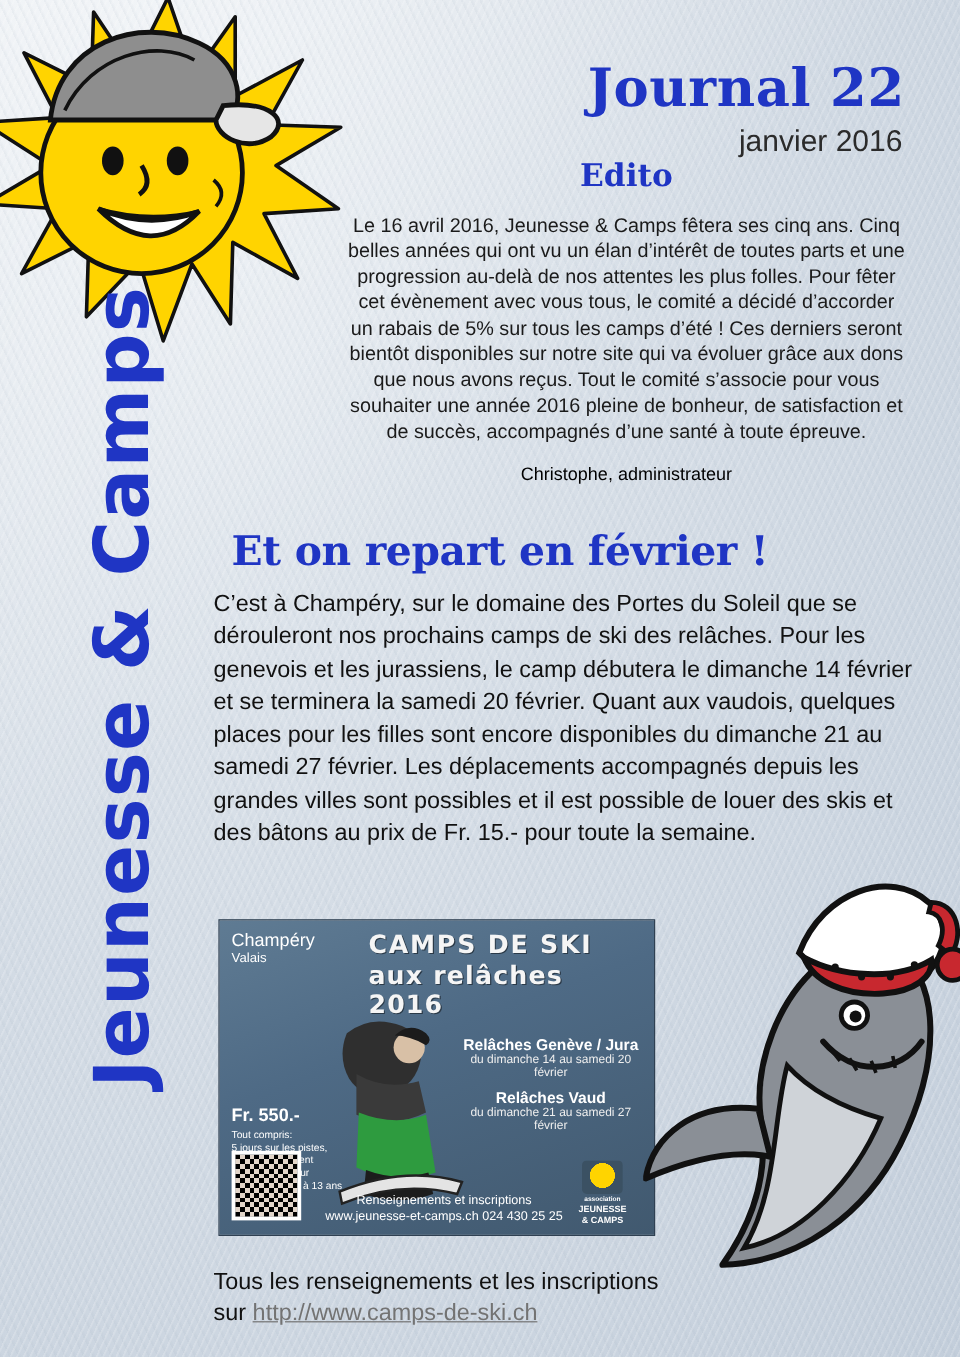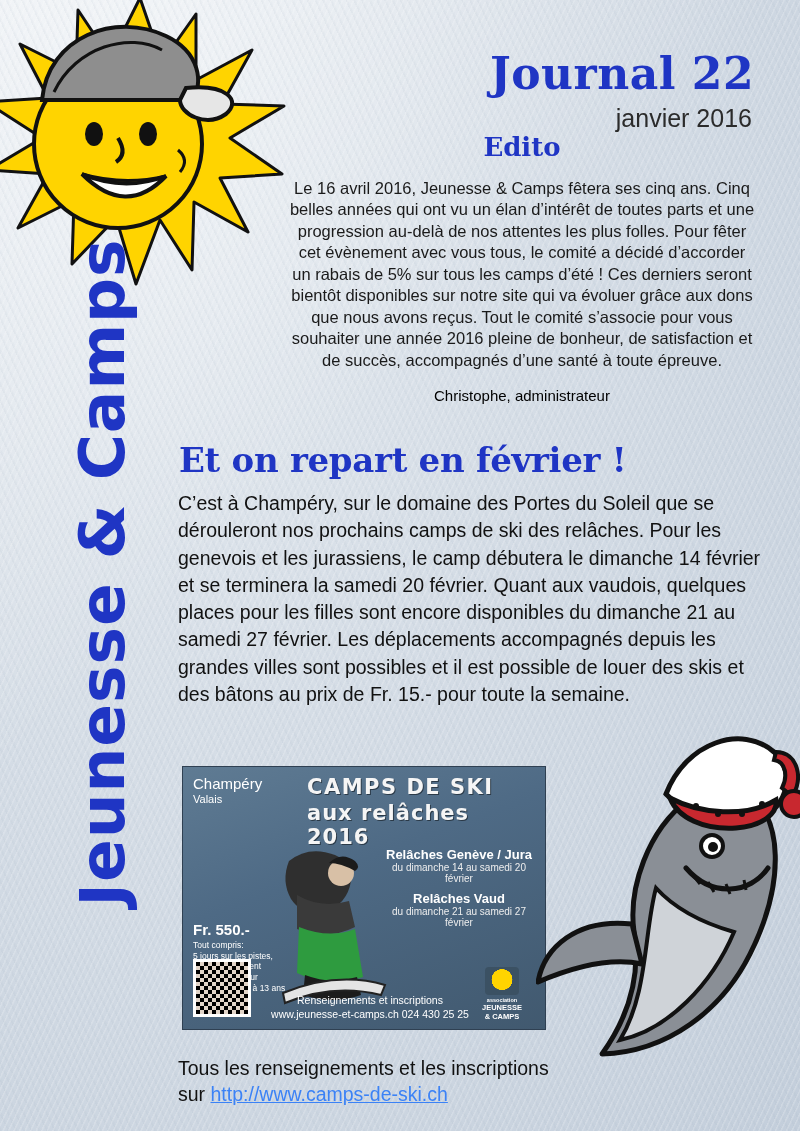--- a/index.html
+++ b/index.html
@@ -99,21 +99,21 @@
   }
 
   
   .article {
     position: absolute;
     left: 178px;
     top: 440px;
     width: 600px;
   }
   .article h1 {
-    margin: 0 0 10px 1px;
+    margin: 0 0 10px 15px;
     font-family: "DejaVu Serif", serif;
     font-size: 34px;
     font-weight: bold;
     color: #1f35c4;
     letter-spacing: -0.3px;
   }
   .article p {
     margin: 0;
     font-size: 19.5px;
     line-height: 1.40;
@@ -163,21 +163,21 @@
   }
   .poster .headline .l2 {
     display: block;
     font-size: 21px;
     letter-spacing: 1px;
     margin-top: 2px;
   }
   .poster .dates {
     position: absolute;
     left: 196px;
-    top: 80px;
+    top: 96px;
     width: 160px;
     text-align: center;
   }
   .poster .dates .d-title {
     font-size: 13px;
     font-weight: bold;
     color: #fff;
   }
   .poster .dates .d-sub {
     font-size: 10px;
@@ -253,21 +253,21 @@
     position: absolute;
     left: 178px;
     top: 1036px;
     width: 540px;
     font-size: 19.5px;
     line-height: 1.35;
     color: #111;
     margin-top: 19px;
   }
   .footer a {
-    color: #3b82f6;
+    color: #737373;
     text-decoration: underline;
   }
 
   
   .shark-wrap {
     position: absolute;
     right: -6px;
     top: 718px;
     width: 270px;
     height: 350px;

